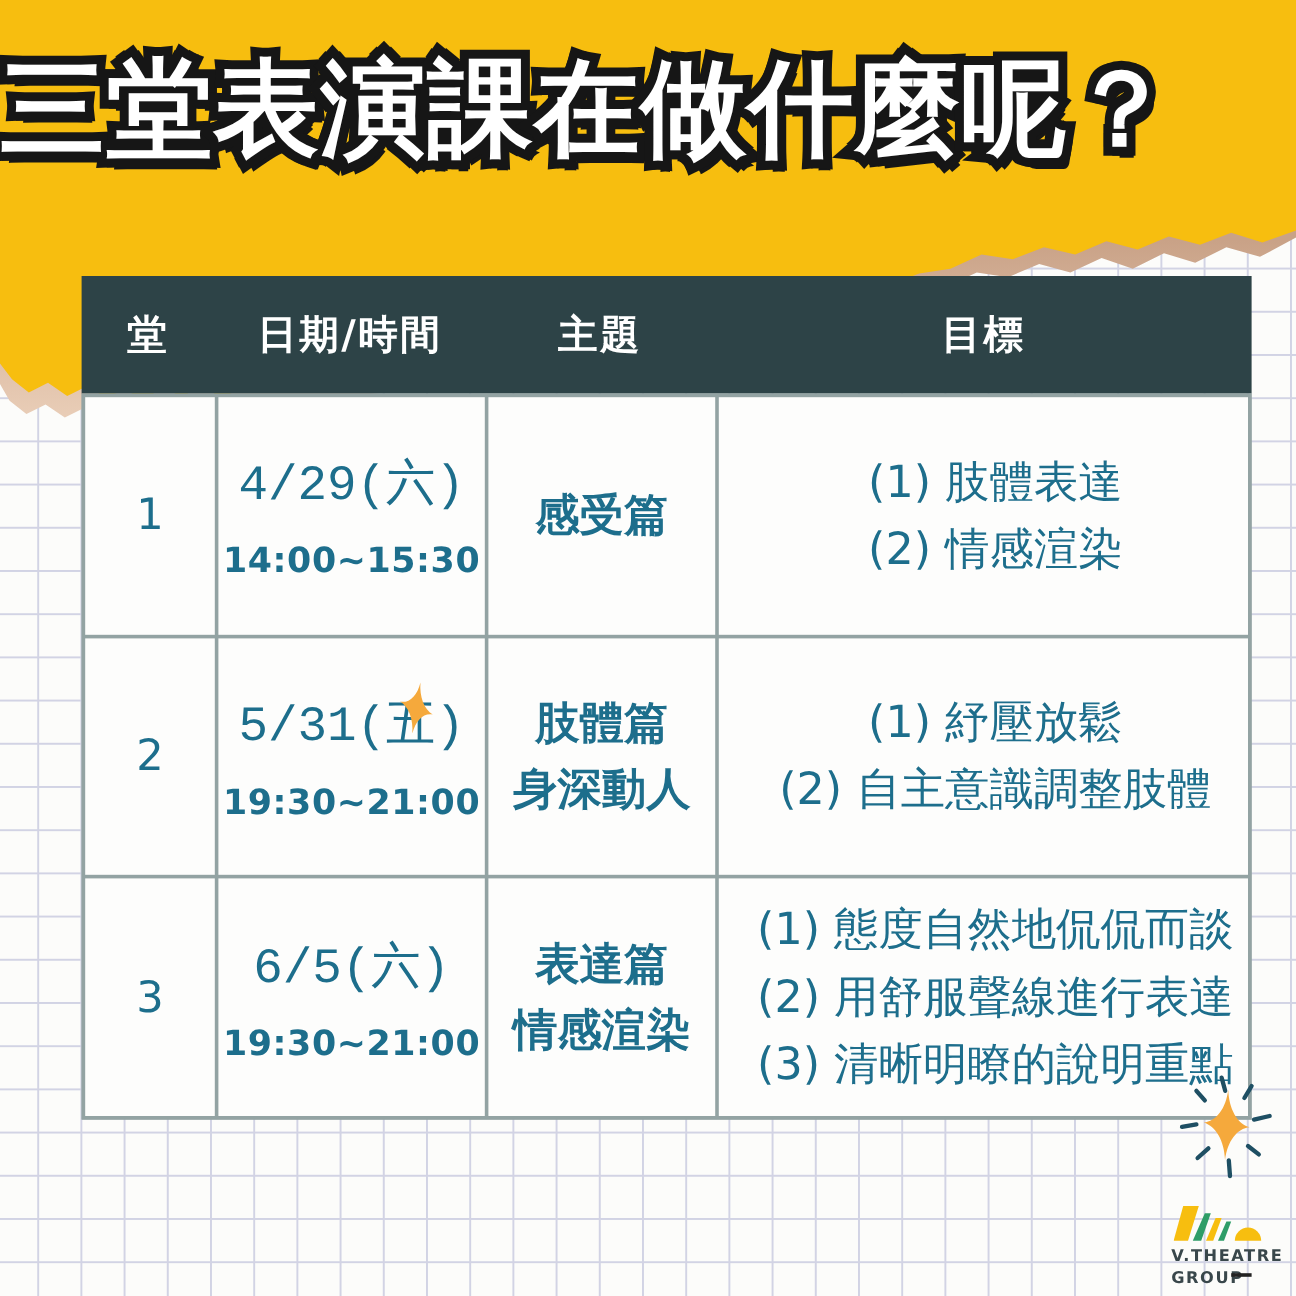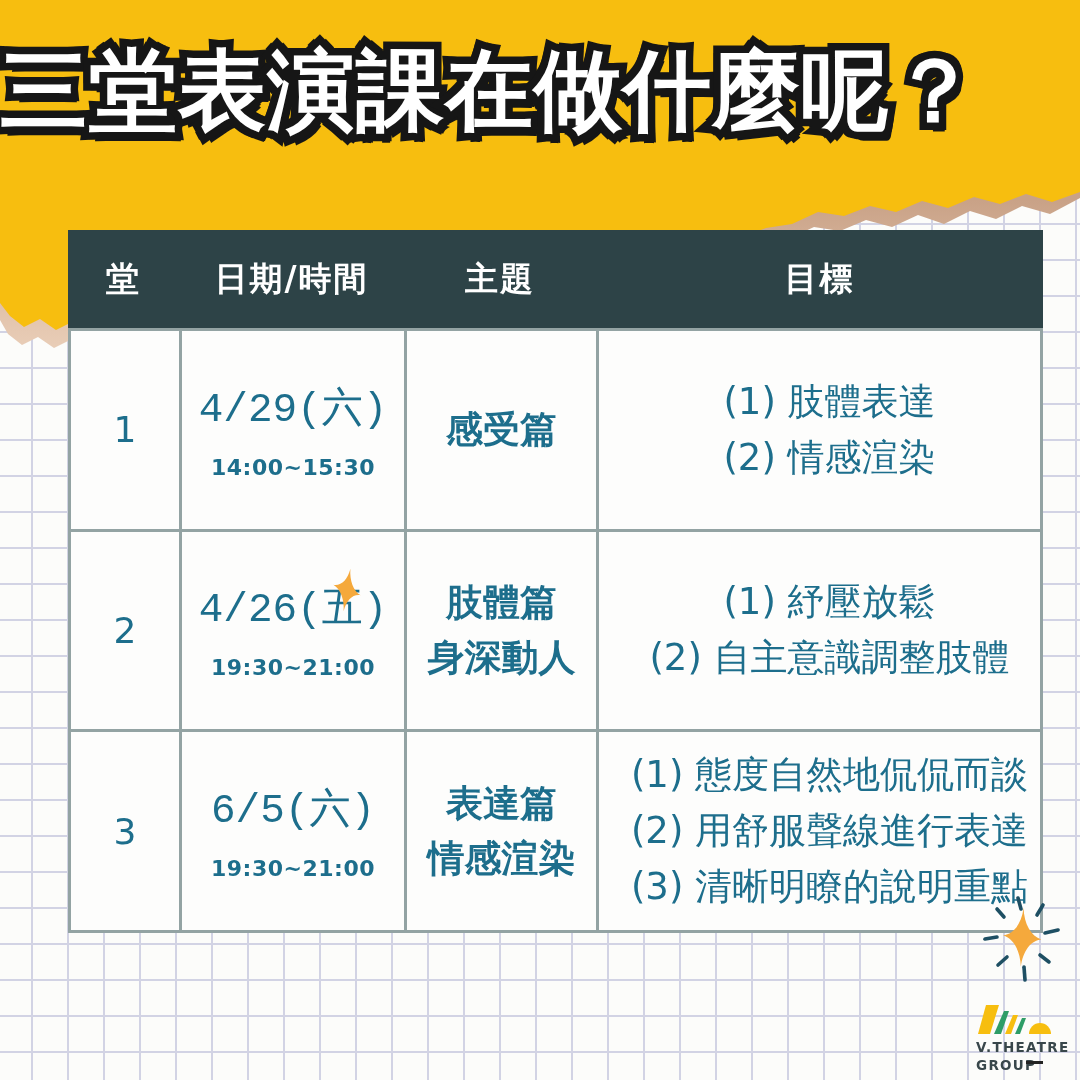--- a/index.html
+++ b/index.html
@@ -61,21 +61,21 @@
     display:grid; grid-template-columns:108px 222px 189px 1fr;
     grid-auto-rows:1fr; gap:3px;
     background:#93a3a3; border:3px solid #93a3a3; box-sizing:border-box;
   }
   .cell {
     background:#fdfdfc; color:#1d6e8c;
     display:flex; flex-direction:column; justify-content:center; align-items:center;
   }
   .c-num { font-size:36px; }
   .date-main { font-size:41px;font-family:Liberation Mono, monospace; }
-  .date-time { font-size:22px; font-weight:600; margin-top:20px; letter-spacing:.5px; }
+  .date-time { font-size:29px; font-weight:600; margin-top:20px; letter-spacing:.5px; }
   .c-topic { font-weight:800; font-size:37px; line-height:1.5; text-align:center; }
   .c-goals { align-items:center; padding-left:20px; box-sizing:border-box; }
   .goal-line { font-size:37px; line-height:1.52; white-space:nowrap; }
   
   .sparkle-small { position:absolute; left:333px; top:568px; }
   .sparkle-big { position:absolute; left:982px; top:893px; }
   
   .logo { position:absolute; left:976px; top:1002px; width:110px; }
   .logo-mark { display:block; margin-left:2px; }
   .logo-text { font-size:13.5px; font-weight:800; color:#39474b; letter-spacing:1.3px; line-height:1.3; margin-top:3px; }
@@ -114,21 +114,21 @@
       <div class="cell c-topic">
         <div>感受篇</div>
       </div>
       <div class="cell c-goals">
         <div class="goal-line">(1) 肢體表達</div>
         <div class="goal-line">(2) 情感渲染</div>
       </div>
 
       <div class="cell c-num">2</div>
       <div class="cell c-date">
-        <div class="date-main">4/26(五)</div>
+        <div class="date-main">5/31(五)</div>
         <div class="date-time">19:30~21:00</div>
       </div>
       <div class="cell c-topic">
         <div>肢體篇</div>
         <div>身深動人</div>
       </div>
       <div class="cell c-goals">
         <div class="goal-line">(1) 紓壓放鬆</div>
         <div class="goal-line">(2) 自主意識調整肢體</div>
       </div>

